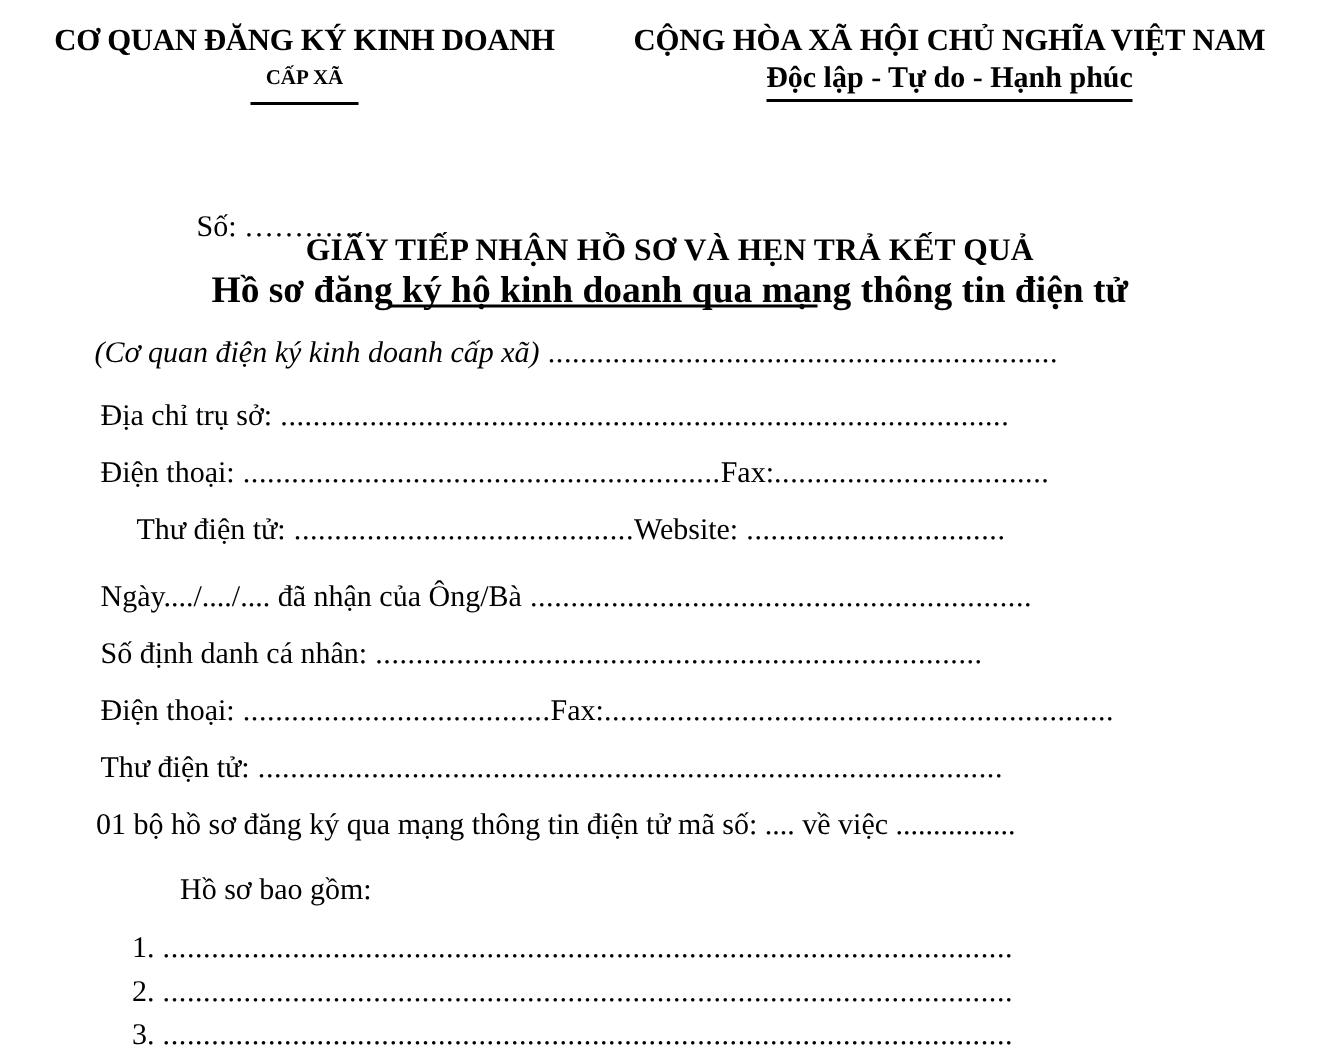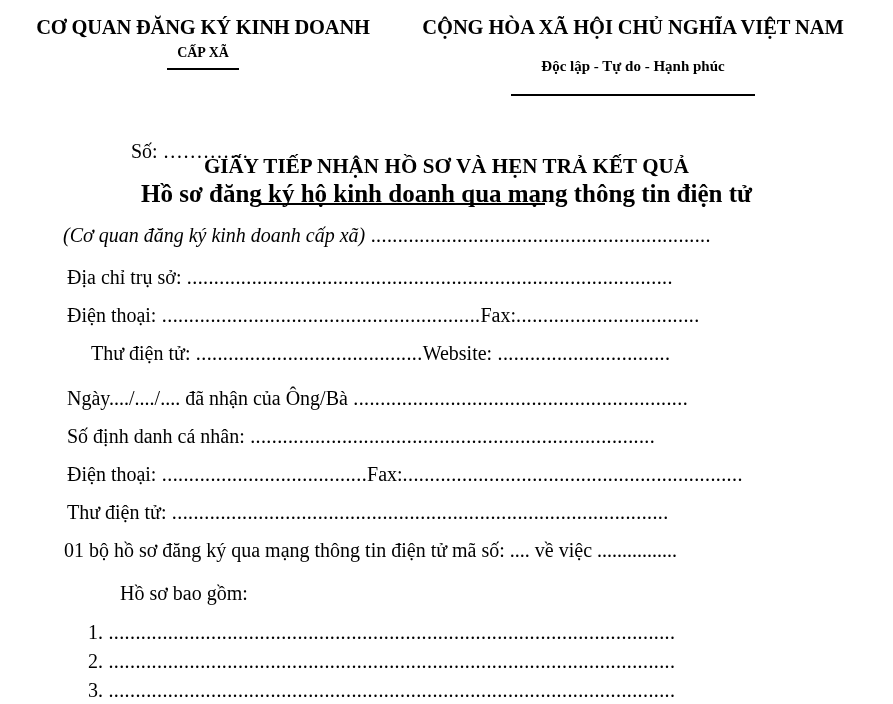--- a/index.html
+++ b/index.html
@@ -36,21 +36,20 @@
     display: flex;
     flex-direction: column;
     align-items: center;
   }
   .header-col.left {
     width: 390px;
     margin-left: 8px;
   }
   .header-col.right {
     width: 470px;
-    gap: 14px;
   }
   .org-line {
     font-weight: bold;
     font-size: 20.5px;
     line-height: 26px;
     letter-spacing: -0.2px;
     white-space: nowrap;
   }
   .org-line2 {
     font-weight: bold;
@@ -66,21 +65,21 @@
   }
   .nation-line {
     font-weight: bold;
     font-size: 20.5px;
     line-height: 26px;
     letter-spacing: -0.1px;
     white-space: nowrap;
   }
   .motto-line {
     font-weight: bold;
-    font-size: 15px;
+    font-size: 20px;
     line-height: 25px;
     white-space: nowrap;
   }
   .rule-long {
     width: 244px;
     height: 1.6px;
     background: #000;
     margin-top: 1px;
   }
 
@@ -191,21 +190,21 @@
     <div class="doc-title">GIẤY TIẾP NHẬN HỒ SƠ VÀ HẸN TRẢ KẾT QUẢ</div>
     <div class="doc-subtitle">
       <span>Hồ sơ đăng ký hộ kinh doanh qua mạng thông tin điện tử</span>
       <span class="subtitle-underline"></span>
     </div>
   </div>
 
   <div class="body-area">
 
     <div class="line" style="left:63px; top:0px;">
-      <span class="italic">(Cơ quan đăng ký kinh doanh cấp xã)</span><span class="dots"> ...............................................................</span>
+      <span class="italic">(Cơ quan điện ký kinh doanh cấp xã)</span><span class="dots"> ...............................................................</span>
     </div>
 
     <div class="line" style="left:67px; top:42px;">
       <span>Địa chỉ trụ sở:</span><span class="dots"> ..........................................................................................</span>
     </div>
 
     <div class="line" style="left:67px; top:80px;">
       <span>Điện thoại:</span><span class="dots"> ...........................................................</span><span>Fax:</span><span class="dots">..................................</span>
     </div>
 

